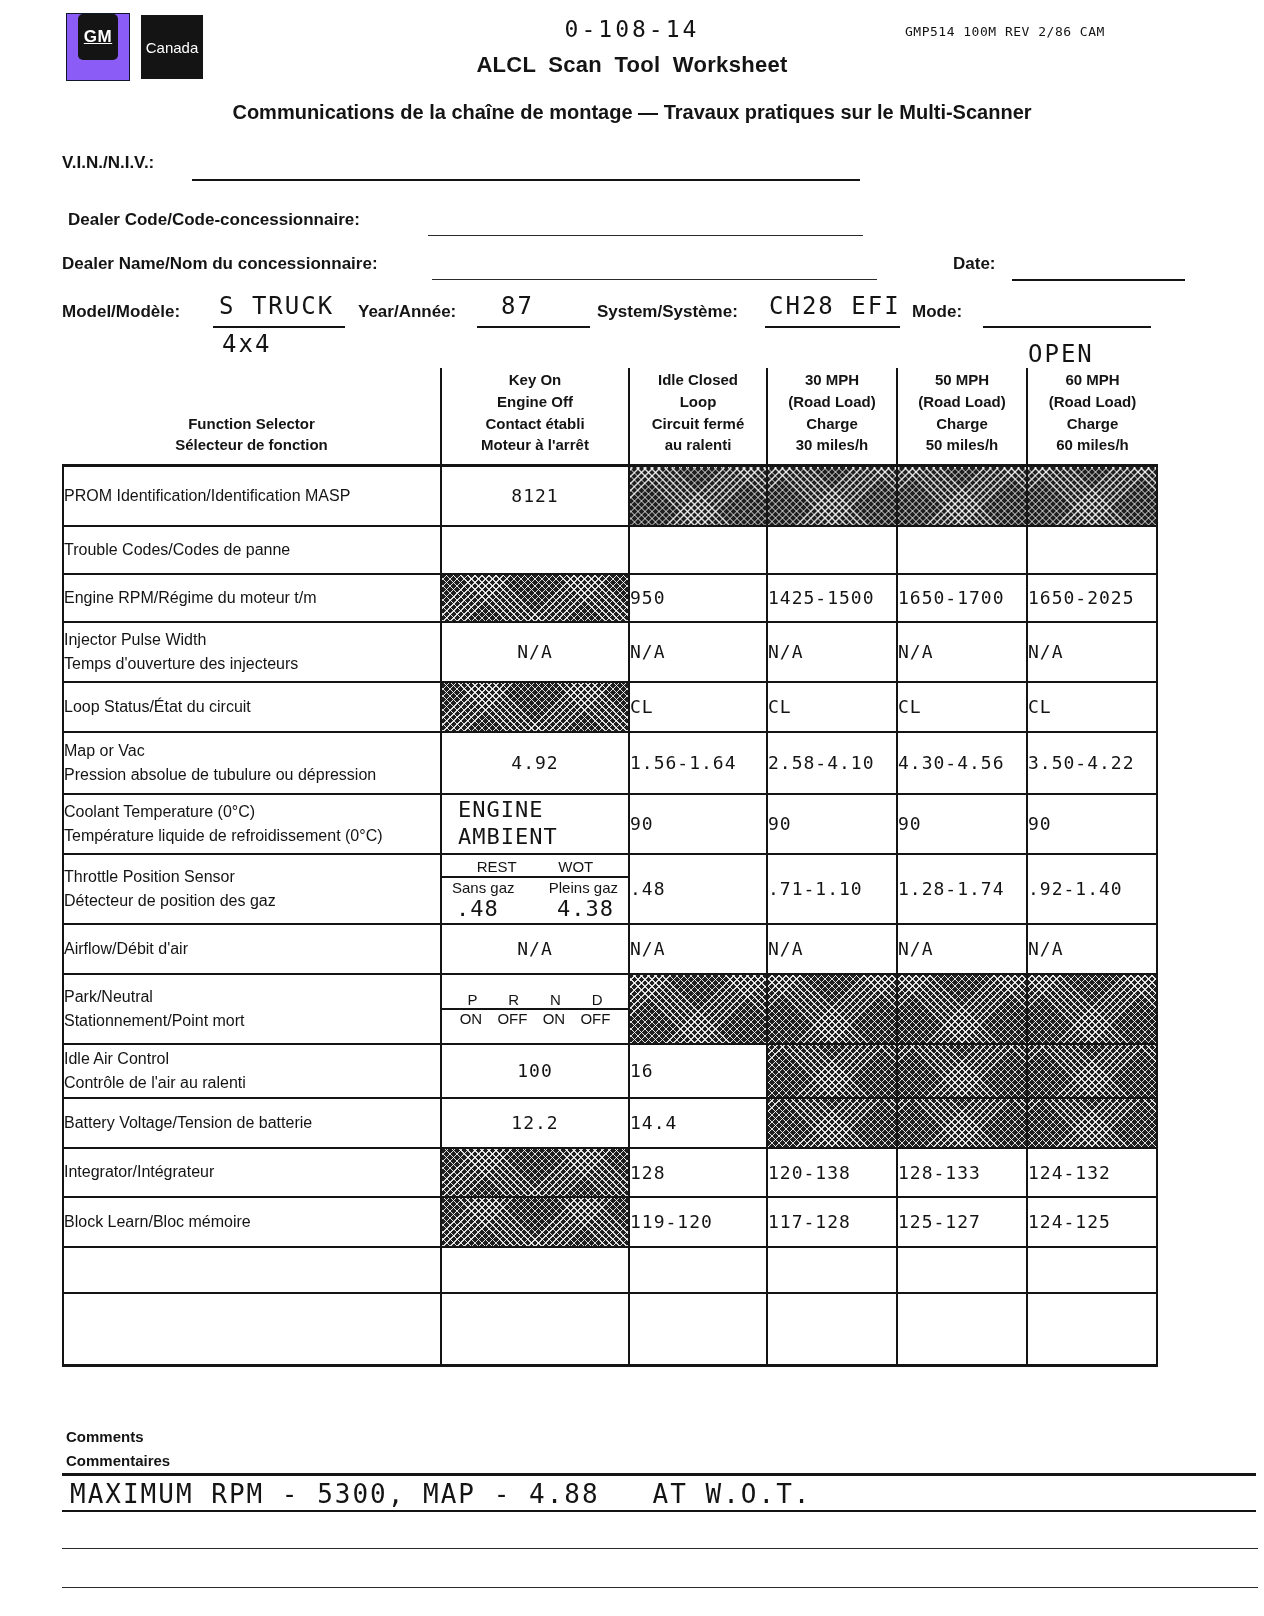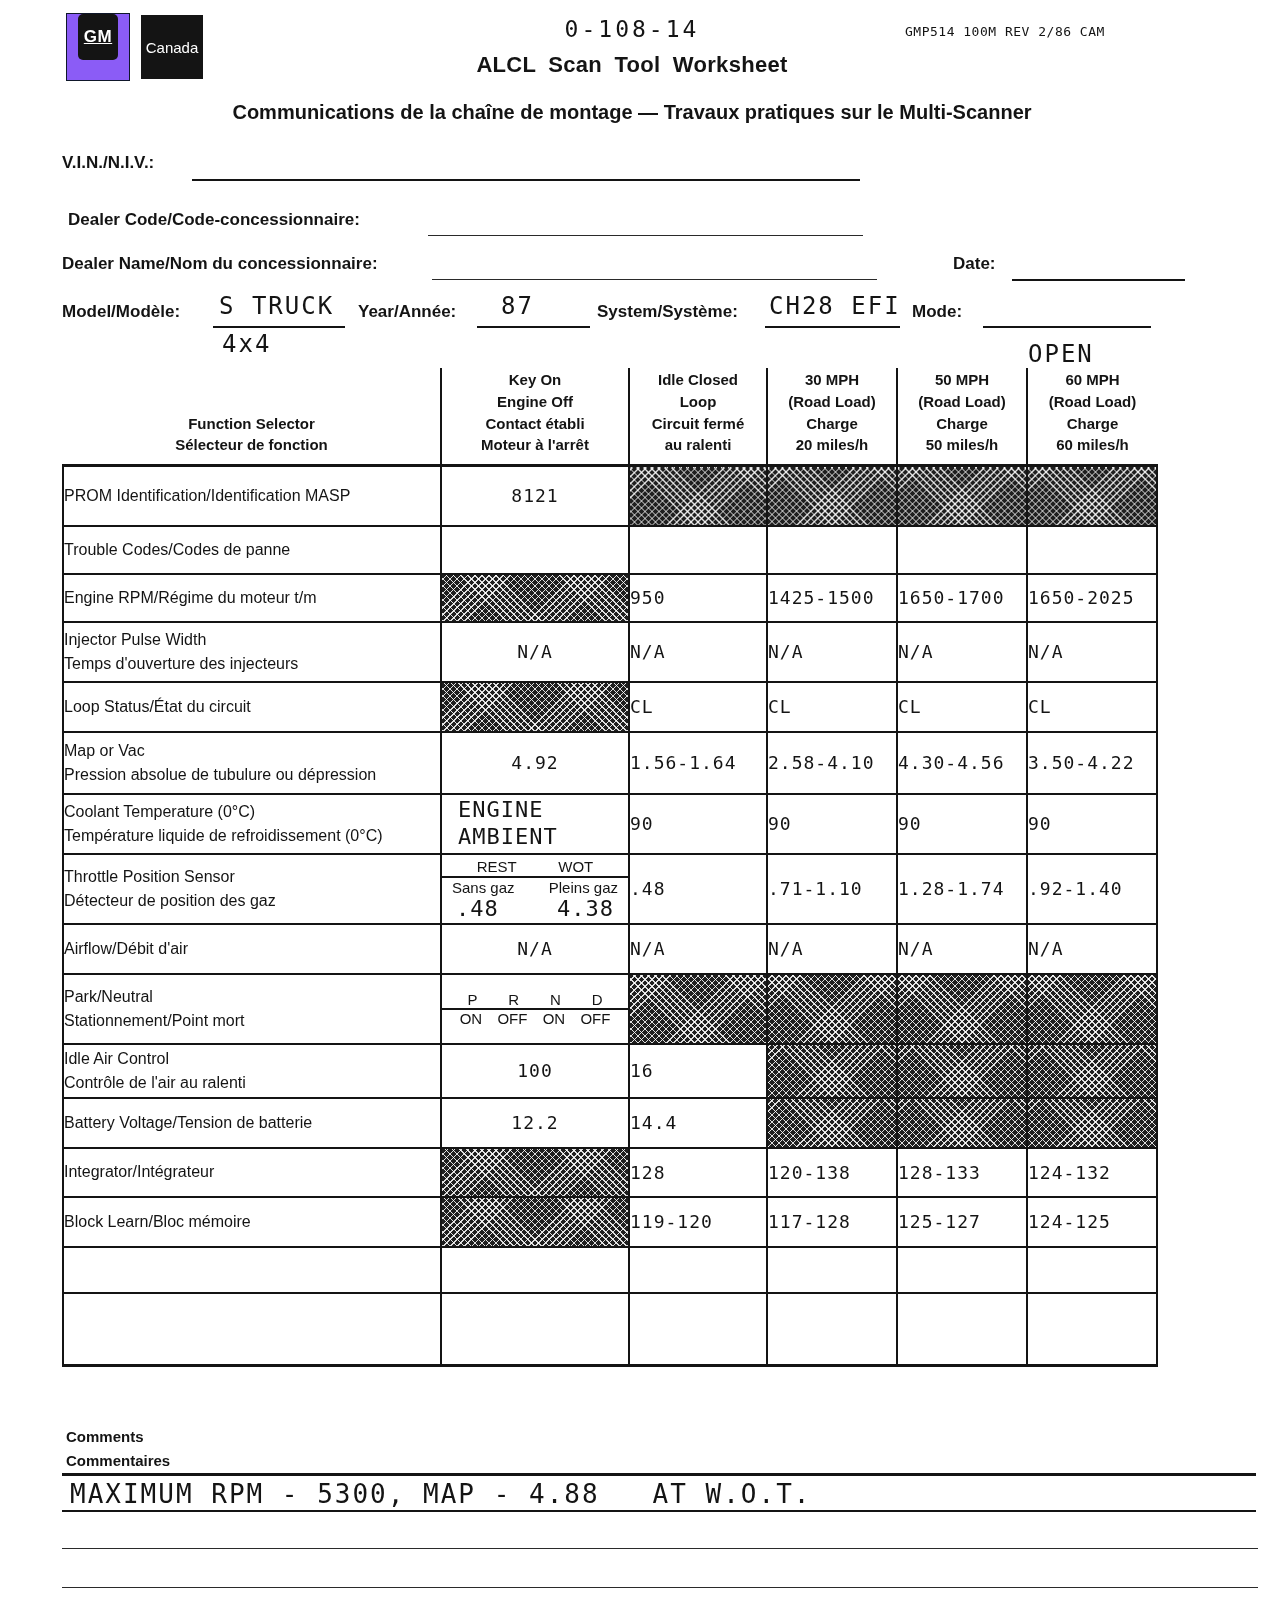--- a/index.html
+++ b/index.html
@@ -151,21 +151,21 @@
         <th>
           <div>Idle Closed</div>
           <div>Loop</div>
           <div>Circuit fermé</div>
           <div>au ralenti</div>
         </th>
         <th>
           <div>30 MPH</div>
           <div>(Road Load)</div>
           <div>Charge</div>
-          <div>20 miles/h</div>
+          <div>30 miles/h</div>
         </th>
         <th>
           <div>50 MPH</div>
           <div>(Road Load)</div>
           <div>Charge</div>
           <div>50 miles/h</div>
         </th>
         <th>
           <div>60 MPH</div>
           <div>(Road Load)</div>

